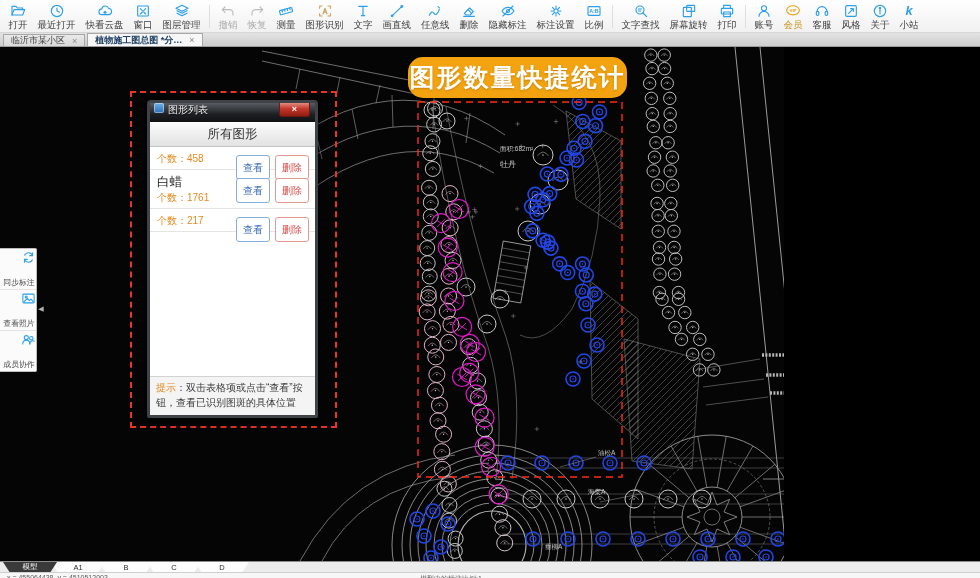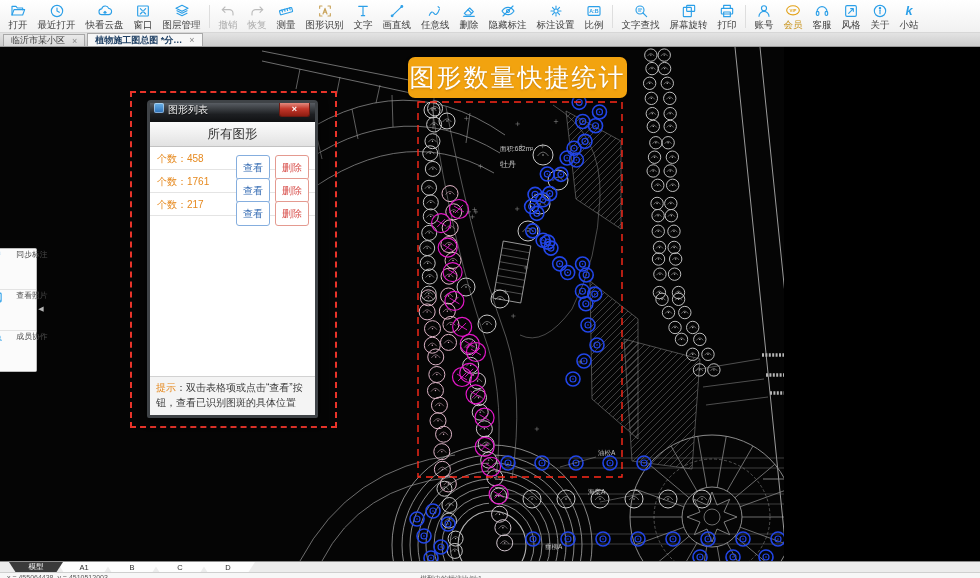--- a/index.html
+++ b/index.html
@@ -34,22 +34,22 @@
   #canvas{position:absolute;left:0;top:47px;width:784px;height:514px;background:#050505;overflow:hidden}
   #cad{position:absolute;left:0;top:0}
   .cad-label{position:absolute;color:#c8c8c8;white-space:nowrap;pointer-events:none}
 
   
   #dialog-dash{position:absolute;left:130px;top:91px;width:203px;height:333px;
                border:2px dashed #e8342a}
 
   
   #banner{position:absolute;left:408px;top:57px;width:219px;height:41px;background:#f2a30f;
-          border-radius:7px;display:flex;align-items:center;justify-content:center;
-          color:#fff;font-size:25px;font-weight:normal;letter-spacing:2px;
+          border-radius:15px;display:flex;align-items:center;justify-content:center;
+          color:#fff;font-size:25px;font-weight:bold;letter-spacing:2px;
           text-shadow:0 1px 2px rgba(120,70,0,.35);box-shadow:0 1px 3px rgba(0,0,0,.5)}
 
   
   #dialog{position:absolute;left:147px;top:100px;width:171px;height:318px;box-sizing:border-box;
           background:#fff;border:3px solid #3f4347;border-radius:4px 4px 2px 2px;
           box-shadow:0 3px 10px rgba(0,0,0,.7);display:flex;flex-direction:column}
   #dlg-titlebar{height:19px;background:linear-gradient(#585d63,#1d1f22 60%,#101113);
                 display:flex;align-items:flex-start;padding:0 4px;gap:4px;position:relative}
   #dlg-icon{width:10px;height:10px;background:linear-gradient(#6db3e8,#2a6db5);border-radius:2px;
             box-shadow:inset 0 0 0 1px rgba(255,255,255,.4)}
@@ -68,33 +68,33 @@
   .btn-view,.btn-del{font-size:10px;padding:5px 6px;border-radius:3px;background:#fff;line-height:1.3}
   .btn-view{border:1px solid #85aede;color:#3a6fb5}
   .btn-del{border:1px solid #e49a90;color:#d9534f}
   #dlg-hint{background:#f4f4f4;border-top:1px solid #d2d2d2;padding:4px 6px 5px 6px;
             font-size:10px;color:#3a3a3a;line-height:1.45}
   #dlg-hint .hint-prefix{color:#e6891e}
 
   
   #sidepanel{position:absolute;left:0;top:248px;width:37px;box-sizing:border-box;background:#fbfbfb;
              border:1px solid #bdbdbd;border-left:none;border-radius:0 2px 2px 0}
-  .side-item{height:40px;display:flex;flex-direction:row;align-items:flex-start;justify-content:center;
+  .side-item{height:40px;display:flex;flex-direction:column;align-items:flex-end;justify-content:center;
              gap:12px;border-bottom:1px solid #e3e3e3}
   .side-item:last-child{border-bottom:none}
   .side-item .s-icon{color:#2b9fe8}
   .side-item .s-icon svg{width:15px;height:15px;display:block}
   .side-item .s-label{font-size:8.5px;color:#4a4a4a;transform:scale(.92);white-space:nowrap}
   #side-collapse{position:absolute;left:37px;top:297px;width:8px;height:24px;display:flex;
                  align-items:center;justify-content:center;color:#b5b5b5;font-size:7px}
 
   
   #sheetbar{position:absolute;left:0;top:561px;width:980px;height:11px;box-sizing:border-box;
             background:#ececec;border-top:1px solid #8c8c8c;display:flex;align-items:stretch;
-            padding-left:9px}
+            padding-left:3px}
   .sheet-tab{min-width:54px;display:flex;align-items:center;justify-content:center;font-size:7.5px;
              color:#2a2a2a;background:#fdfdfd;clip-path:polygon(0 0,100% 0,88% 100%,12% 100%);
              margin-right:-6px}
   .sheet-tab.active{background:#3a3a3a;color:#fff;z-index:2}
 
   
   #statusrow{position:absolute;left:0;top:572px;width:980px;height:6px;background:#f7f7f7;
              border-top:1px solid #cfcfcf;overflow:hidden;font-size:7px;color:#5a5a5a}
   #status-coords{position:absolute;left:7px;top:1px}
   #status-scale{position:absolute;left:420px;top:1px}
@@ -1128,20 +1128,21 @@
   <div id="dlg-header">所有图形</div>
   <div id="dlg-rows">
       <div class="dlg-row">
         <div class="row-count">个数：458</div>
         <div class="row-btns">
           <span class="btn-view">查看</span>
           <span class="btn-del">删除</span>
         </div>
       </div>
       <div class="dlg-row">
+        <div class="row-name">白蜡</div>
         <div class="row-count">个数：1761</div>
         <div class="row-btns">
           <span class="btn-view">查看</span>
           <span class="btn-del">删除</span>
         </div>
       </div>
       <div class="dlg-row">
         <div class="row-count">个数：217</div>
         <div class="row-btns">
           <span class="btn-view">查看</span>

